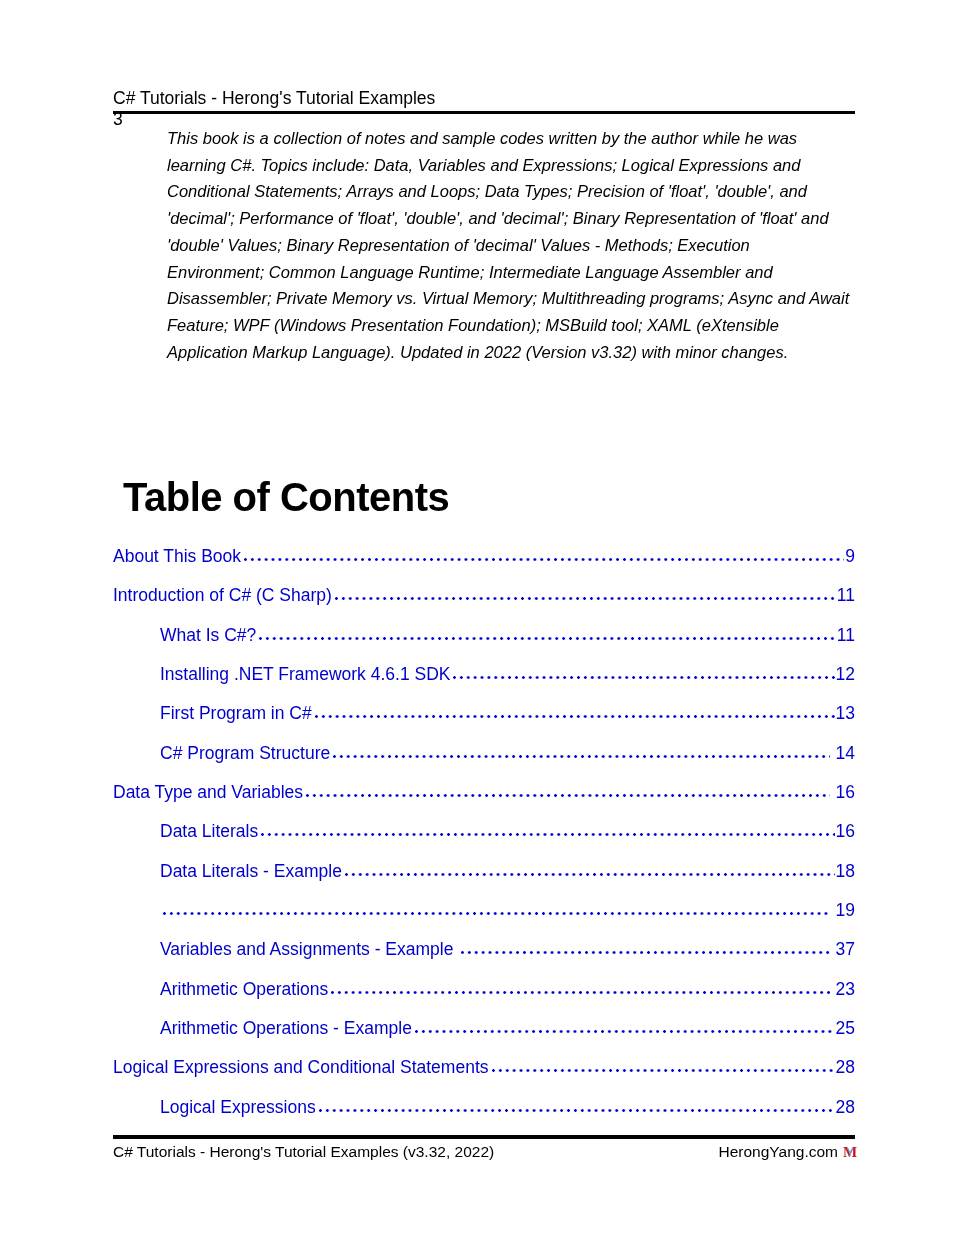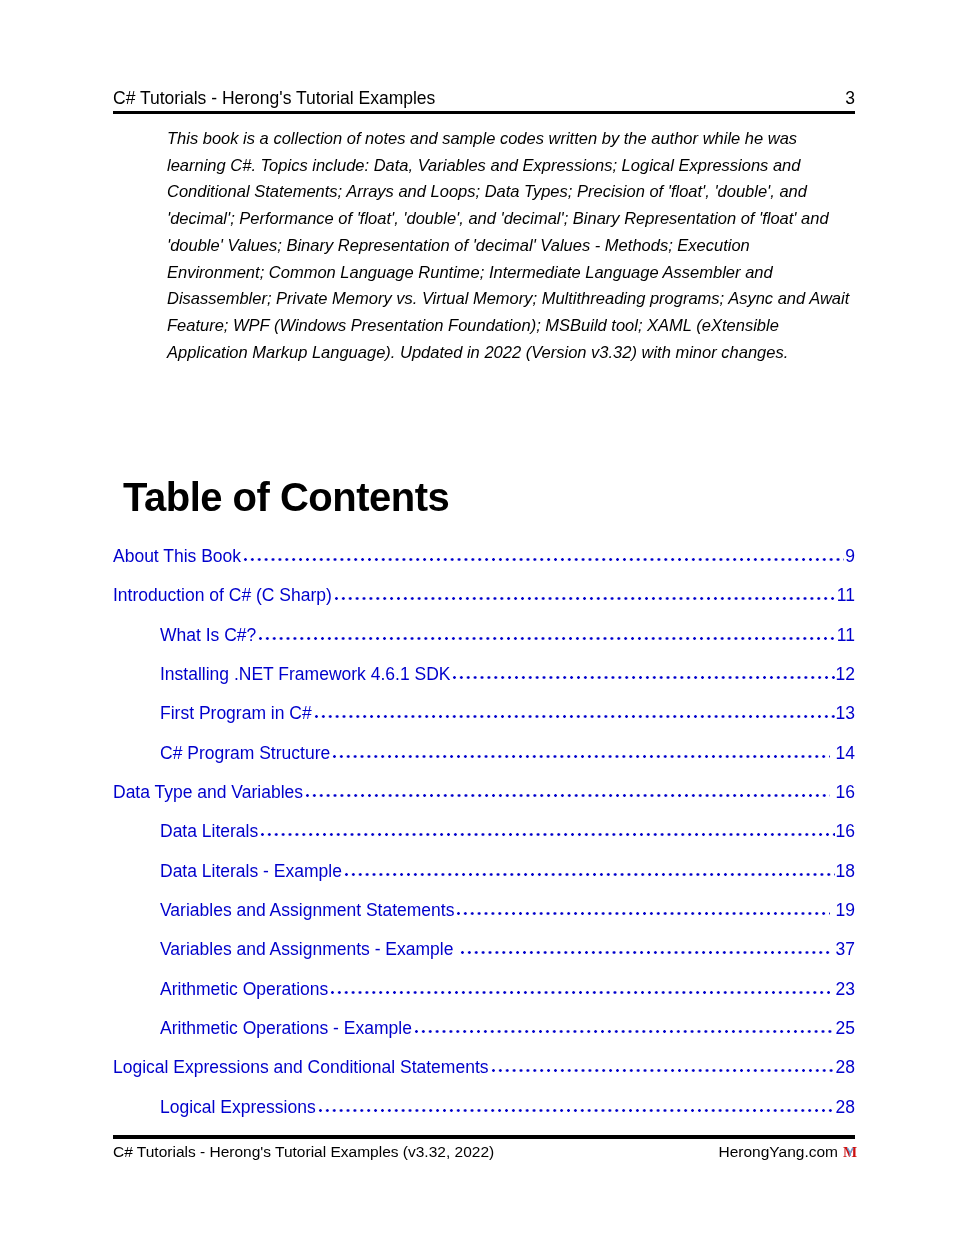--- a/index.html
+++ b/index.html
@@ -8,20 +8,21 @@
     background: #ffffff;
     font-family: "Liberation Sans", "DejaVu Sans", sans-serif;
     position: relative;
     color: #000;
     overflow: hidden;
   }
   .header {
     position: absolute; left: 113px; right: 114px; top: 88px;
     display: flex; justify-content: space-between; align-items: baseline;
     font-size: 17.5px;
+    flex-direction: column;
   }
   .header-rule {
     position: absolute; left: 113px; right: 114px; top: 111px;
     height: 3px; background: #000;
   }
   .intro {
     position: absolute; left: 163px; width: 684px; top: 121px; margin: 4px;
     font-size: 16.5px; font-style: italic; line-height: 26.7px;
   }
   .toc-heading {
@@ -124,21 +125,20 @@
     <span class="toc-title">Data Literals</span>
     <span class="toc-leader"></span>
     <span class="toc-page">16</span>
   </div>
     <div class="toc-row lvl2">
     <span class="toc-title">Data Literals - Example</span>
     <span class="toc-leader"></span>
     <span class="toc-page">18</span>
   </div>
     <div class="toc-row lvl2">
-    <span class="toc-title">Variables and Assignment Statements</span>
     <span class="toc-leader"></span>
     <span class="toc-page"> 19</span>
   </div>
     <div class="toc-row lvl2">
     <span class="toc-title">Variables and Assignments - Example </span>
     <span class="toc-leader"></span>
     <span class="toc-page"> 37</span>
   </div>
     <div class="toc-row lvl2">
     <span class="toc-title">Arithmetic Operations</span>

